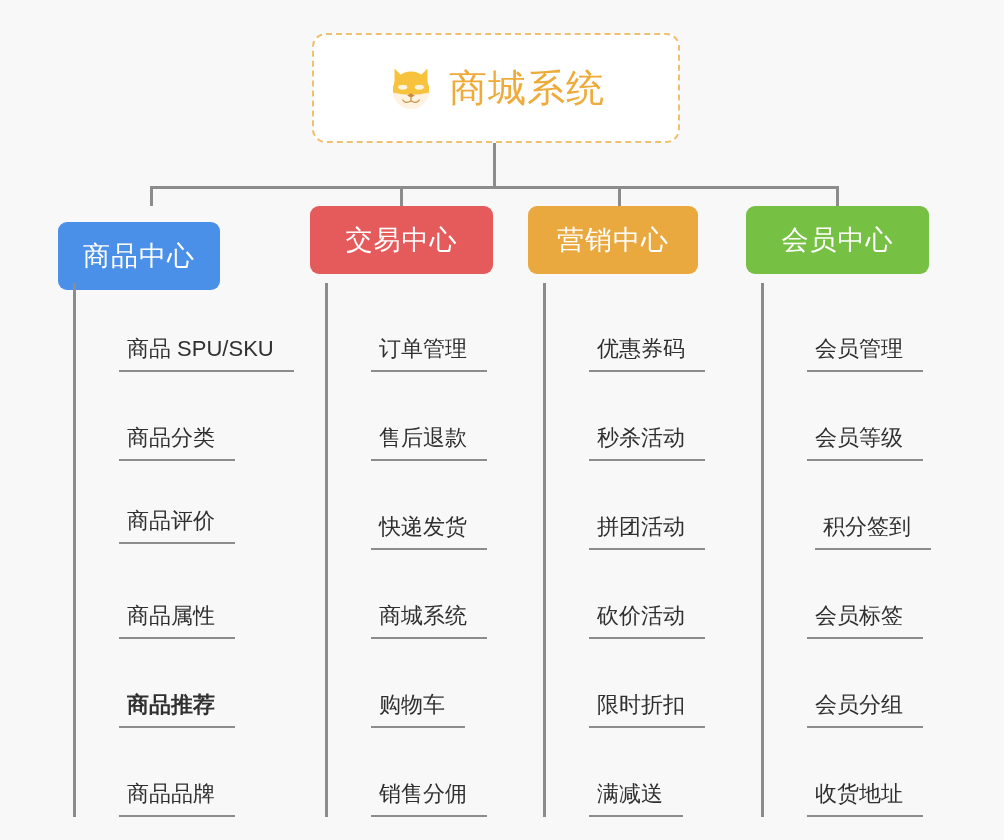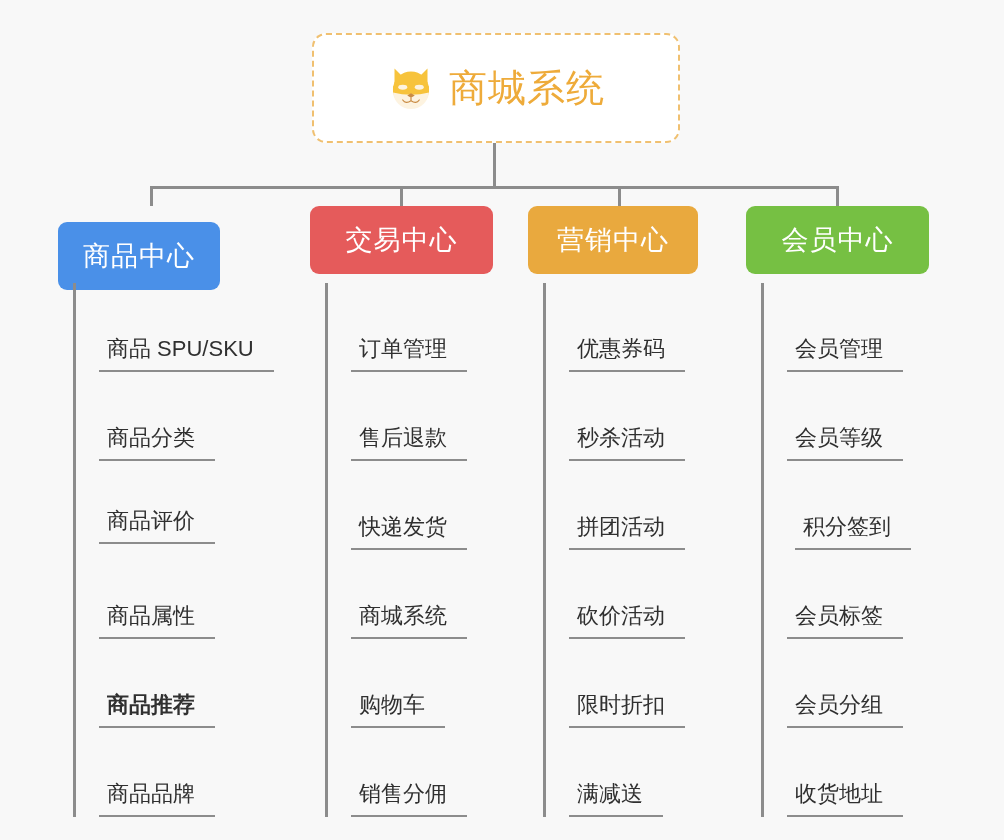--- a/index.html
+++ b/index.html
@@ -85,21 +85,21 @@
     width: 3px;
     background: #8c8c8c;
   }
   .leaf-item {
     position: absolute;
     left: 0;
     height: 89px;
     display: flex;
     align-items: flex-end;
     justify-content: flex-start;
-    padding-left: 26px;
+    padding-left: 46px;
   }
   .leaf-label {
     font-size: 22px;
     color: #303030;
     line-height: 1;
     white-space: nowrap;
     padding-bottom: 10px;
     border-bottom: 2px solid #8c8c8c;
     padding-right: 20px;
     padding-left: 8px;

